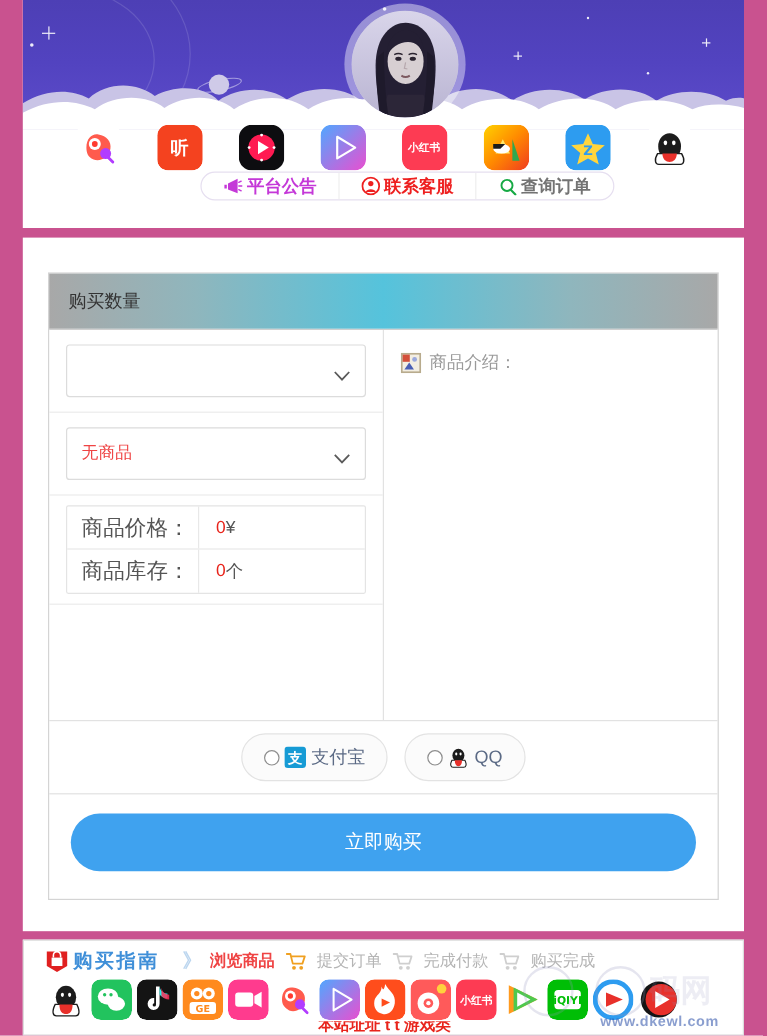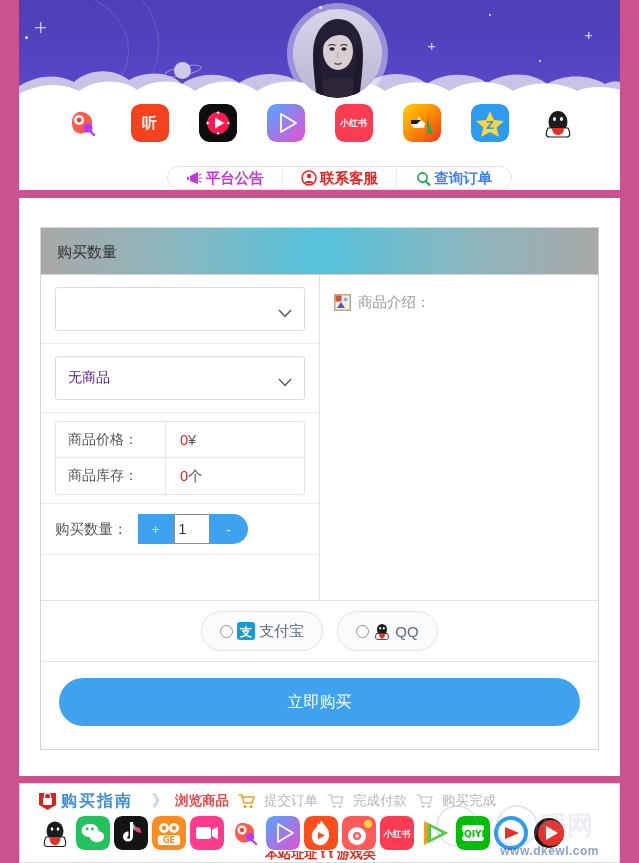--- a/index.html
+++ b/index.html
@@ -66,21 +66,21 @@
   .app-ico{
     width:38px; height:38px; border-radius:9px; overflow:hidden;
     display:flex; align-items:center; justify-content:center;
     font-size:13px; font-weight:bold; color:#fff; position:relative;
     flex:0 0 auto;
   }
   .app-ico svg{ display:block; width:38px; height:38px; }
 
   
   .navbar{
-    position:absolute; left:148px; top:166px; width:345px; height:24px;
+    position:absolute; left:148px; top:143px; width:345px; height:24px;
     background:#fff; border:1px solid #e6dff0; border-radius:18px;
     display:flex; z-index:6; overflow:hidden;text-align:right;
   }
   .nav-btn{
     flex:1; display:flex; align-items:center; justify-content:center;
     gap:3px; font-size:14.5px; font-weight:bold; cursor:pointer;
     border-right:1px solid #eee; white-space:nowrap;
   }
   .nav-btn:last-child{ border-right:none; }
   .nav-btn .ni{ display:inline-flex; align-items:center; }
@@ -104,31 +104,31 @@
   .panel-body{ display:flex; height:325px; }
   .col-left{ width:279px; border-right:1px solid #e2e2e2; }
   .col-right{ flex:1; padding:18px 0 0 14px; }
 
   .row-box{ padding:12px 14px; border-bottom:1px solid #ececec; }
   .row-box.tight{ padding:8px 14px; }
 
   .sel{
     width:100%; height:44px; border:1px solid #dcdcdc; border-radius:3px;
     background:#fff; display:flex; align-items:center; padding:0 12px;
-    font-size:14px; color:#4c1d95; cursor:pointer; position:relative;
+    font-size:14px; color:#ef4444; cursor:pointer; position:relative;
   }
   .sel .cv{ flex:1; }
   .chev{ width:14px; height:9px; }
 
   .kv-table{ border:1px solid #e4e4e4; border-radius:2px; }
   .kv-row{ display:flex; height:36px; border-bottom:1px solid #e8e8e8; }
   .kv-row:last-child{ border-bottom:none; }
   .kv-k{
     width:110px; display:flex; align-items:center; padding-left:12px;
-    font-size:14px; color:#555; border-right:1px solid #e8e8e8;
+    font-size:18px; color:#555; border-right:1px solid #e8e8e8;
   }
   .kv-v{ flex:1; display:flex; align-items:center; padding-left:14px; font-size:14.5px; color:#555; }
   .kv-v em{ font-style:normal; color:#e8241b; }
 
   .qty-row{ display:flex; align-items:center; padding:10px 14px; border-bottom:1px solid #ececec; }
   .qty-label{ font-size:14.5px; color:#555; margin-right:10px; }
   .qty-plus,.qty-minus{
     width:36px; height:30px; background:#3fa2ef; color:#fff;
     display:flex; align-items:center; justify-content:center;
     font-size:13px; cursor:pointer; border:none;
@@ -377,21 +377,21 @@
     <div class="nav-btn" style="color:#ee2020;">
       <span class="ni">
         <svg width="16" height="16" viewBox="0 0 16 16">
             <circle cx="8" cy="8" r="7" fill="none" stroke="#ee2020" stroke-width="1.5"></circle>
             <circle cx="8" cy="6" r="2.2" fill="#ee2020"></circle>
             <path d="M3.8,13 C4.5,10 11.5,10 12.2,13" fill="#ee2020"></path>
           </svg>
       </span>
       <span>联系客服</span>
     </div>
-    <div class="nav-btn" style="color:#3b82f6;">
+    <div class="nav-btn" style="color:#737373;">
       <span class="ni">
         <svg width="15" height="15" viewBox="0 0 15 15">
             <circle cx="6.5" cy="6.5" r="4.6" fill="none" stroke="#16a944" stroke-width="1.6"></circle>
             <path d="M10,10.5 L13.5,14" stroke="#16a944" stroke-width="1.8" stroke-linecap="round"></path>
           </svg>
       </span>
       <span>查询订单</span>
     </div>
   </div>
 </div>
@@ -438,26 +438,20 @@
             <div class="kv-row">
               <div class="kv-k">商品库存：</div>
               <div class="kv-v">
                 <em>0</em>
                   <span>个</span>
               </div>
             </div>
           </div>
         </div>
 
-        <div class="qty-row">
-          <span class="qty-label">购买数量：</span>
-          <button class="qty-plus">+</button>
-          <input class="qty-input" value="1" style="">
-          <button class="qty-minus">-</button>
-        </div>
 
       </div>
 
       <div class="col-right">
         <div class="intro-head">
           <span class="intro-ico">
             <svg width="17" height="17" viewBox="0 0 17 17">
                 <rect width="17" height="17" fill="#b8ab8d"></rect>
                 <rect x="1.5" y="1.5" width="14" height="14" fill="#f3eee2"></rect>
                 <rect x="1.5" y="1.5" width="6" height="6" fill="#d34f3a"></rect>

